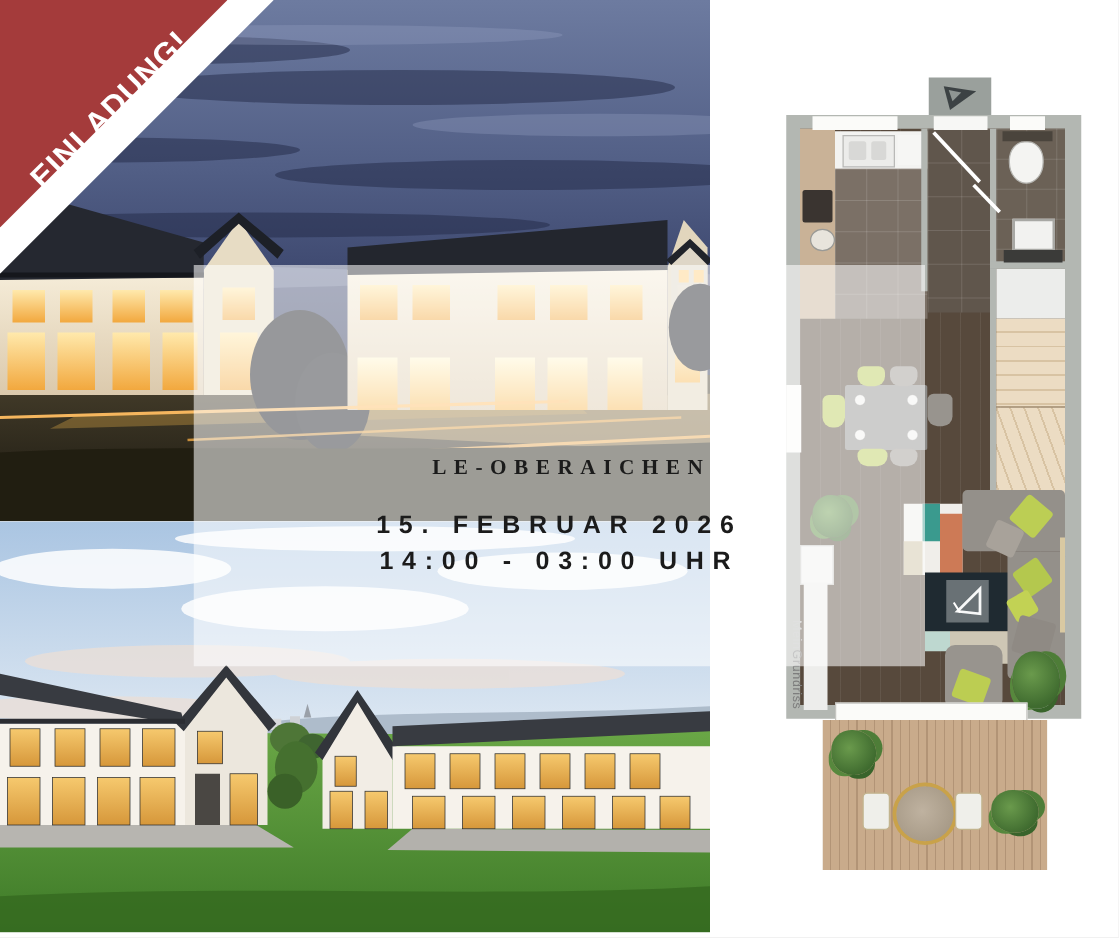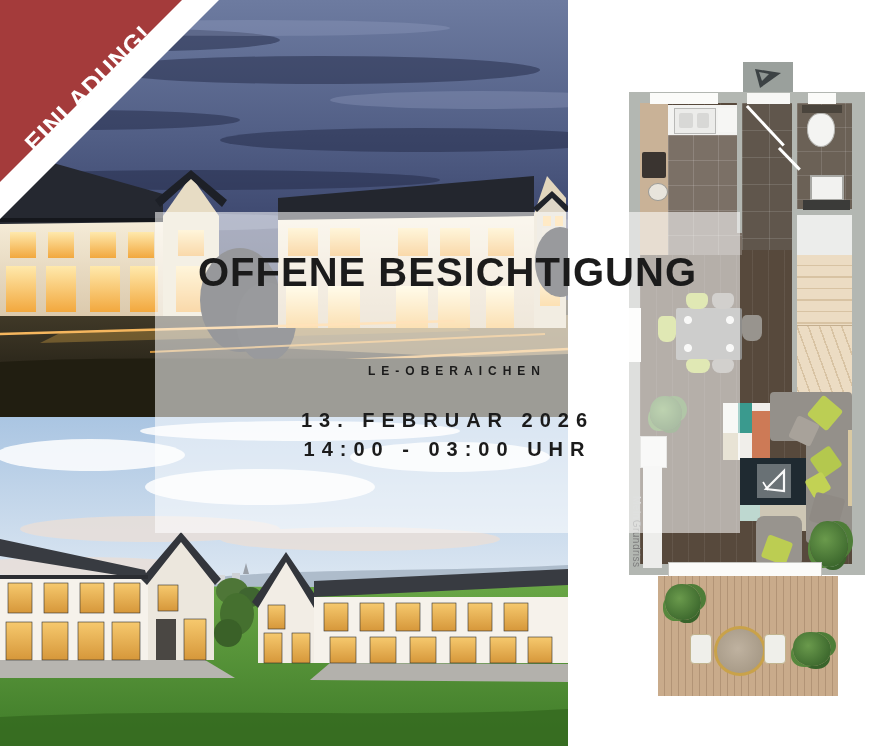--- a/index.html
+++ b/index.html
@@ -5,21 +5,21 @@
   html,body{margin:0;padding:0;background:#e8e8e8;}
   #canvas{position:relative;width:895px;height:750px;background:#ffffff;overflow:hidden;
           font-family:"Liberation Sans","DejaVu Sans",sans-serif;}
   .a{position:absolute;}
   .photo{overflow:hidden;}
   
   #overlay{left:155px;top:212px;width:585px;height:321px;background:rgba(255,255,255,0.56);z-index:20;}
   .txt{z-index:30;color:#1b1b1b;font-weight:700;text-align:center;white-space:nowrap;}
   .title{left:155px;top:250px;width:585px;font-size:40px;letter-spacing:1px;}
   .sub1{left:155px;top:334px;width:585px;font-size:17px;letter-spacing:6px;}
-  .sub2{left:155px;top:364px;width:604px;font-size:12px;letter-spacing:6px;}
+  .sub2{left:155px;top:364px;width:604px;font-size:17px;letter-spacing:6px;font-family:Liberation Serif, serif;}
   .date{left:155px;top:409px;width:585px;font-size:20px;letter-spacing:7px;}
   .time{left:155px;top:438px;width:585px;font-size:20px;letter-spacing:7px;}
   .closing{left:125px;top:487px;width:650px;font-size:19px;letter-spacing:4.5px;}
   
   #ribbon{left:0;top:0;width:240px;height:240px;z-index:40;pointer-events:none;}
   #ribbon .band{left:0;top:0;width:240px;height:240px;background:#ffffff;
     clip-path:polygon(0 0,219px 0,0 219px);}
   #ribbon .red{left:0;top:0;width:240px;height:240px;background:#a43b3b;
     clip-path:polygon(0 0,182px 0,0 182px);}
   #ribbon .lbl{left:-22px;top:75px;width:220px;height:26px;line-height:26px;text-align:center;
@@ -356,23 +356,22 @@
       <div class="a plant" style="left:135px;top:56px;width:38px;height:34px"></div>
       <div class="a" style="left:56px;top:50px;width:46px;height:44px;border-radius:50%;background:radial-gradient(circle at 45% 45%,#bfb2a0,#a79a87 75%);border:3px solid #c9a24a"></div>
       <div class="a" style="left:32px;top:58px;width:20px;height:28px;background:#efefea;border-radius:4px;border:1px solid #c2b48e"></div>
       <div class="a" style="left:106px;top:58px;width:20px;height:28px;background:#efefea;border-radius:4px;border:1px solid #c2b48e"></div>
     </div>
 
     <div id="watermark" class="a" style="left:0;top:436px;width:15px;height:110px"><span class="pre">Mein</span><span>Grundriss</span></div>
   </div>
 
   <div id="overlay" class="a"></div>
-  <div class="a txt title">OFFENE BESICHTIGUNG</div>
   <div class="a txt sub2">LE-OBERAICHEN</div>
-  <div class="a txt date">13. FEBRUAR 2026</div>
+  <div class="a txt date">15. FEBRUAR 2026</div>
   <div class="a txt time">14:00 - 03:00 UHR</div>
 
   <div id="ribbon" class="a">
     <div class="a band"></div>
     <div class="a red"></div>
     <div class="a lbl">EINLADUNG!</div>
   </div>
 
 </div>
 

